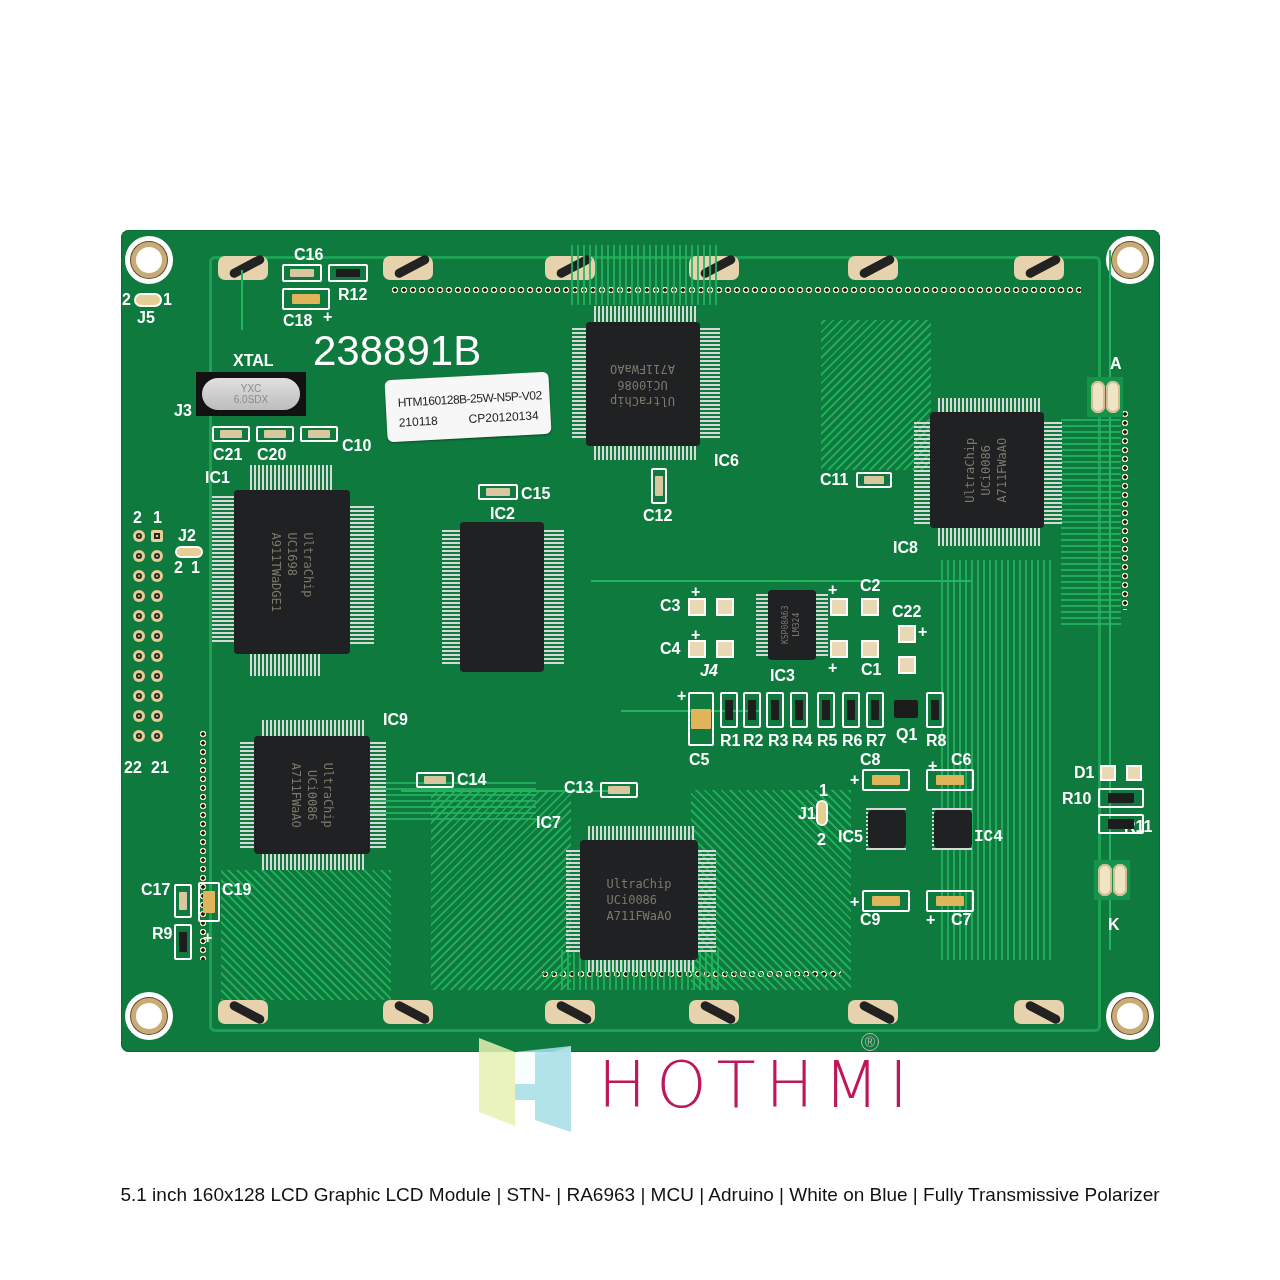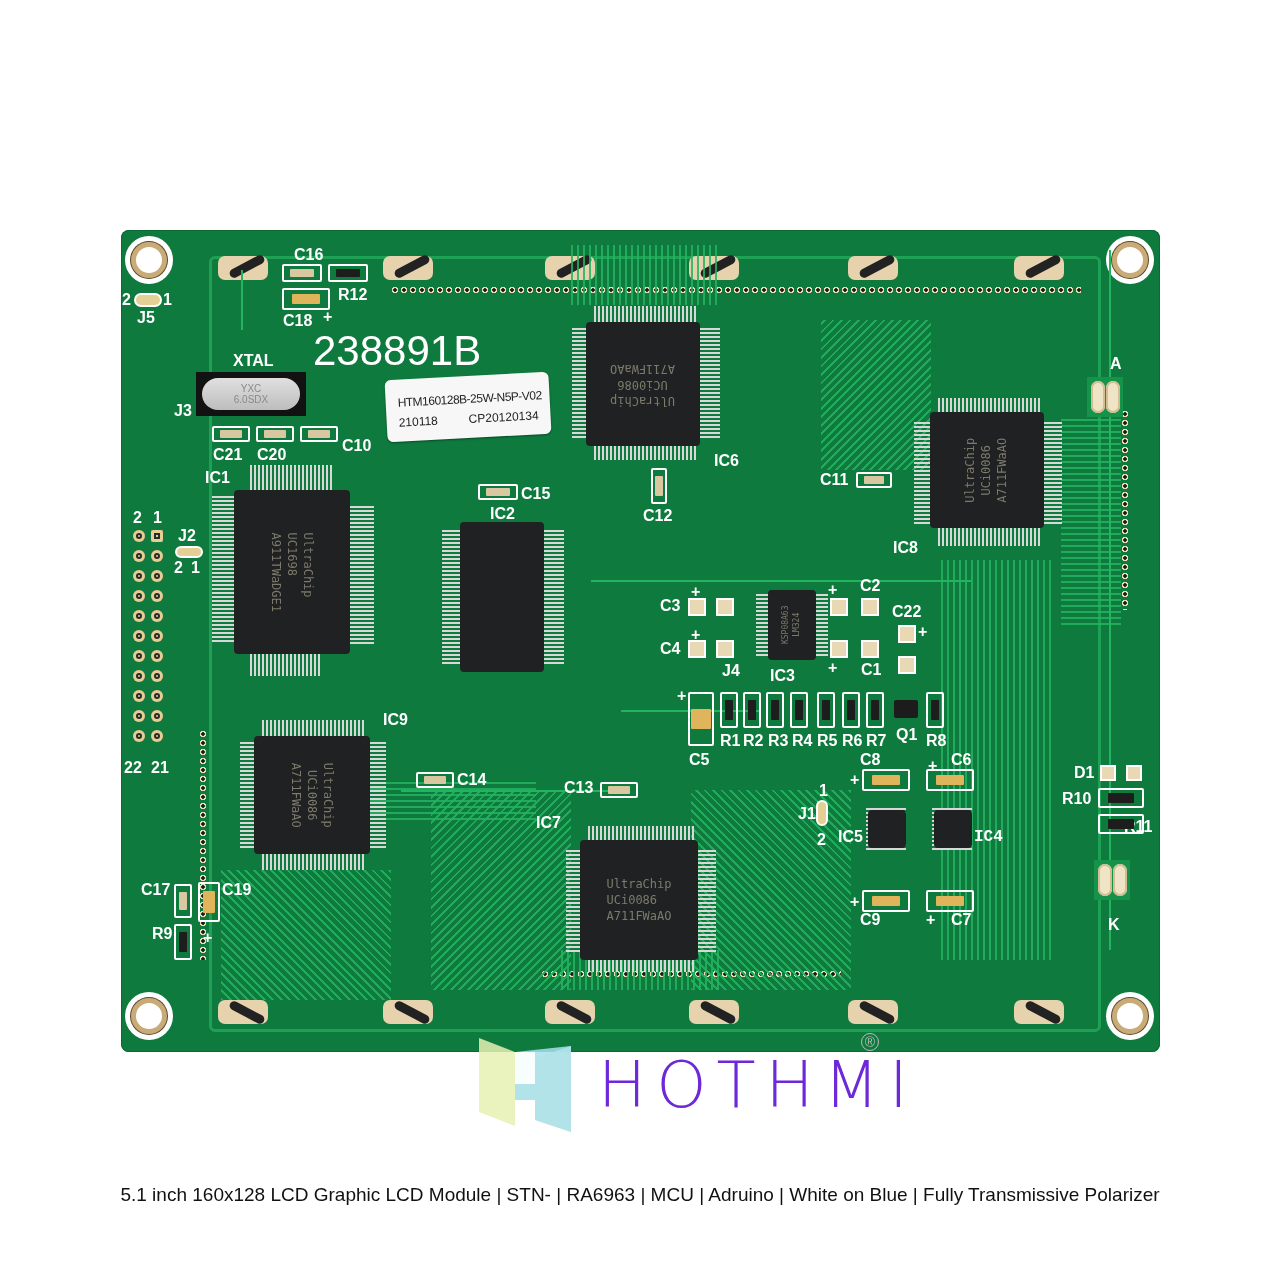--- a/index.html
+++ b/index.html
@@ -85,21 +85,21 @@
     .trace-vs { position: absolute; background: repeating-linear-gradient(90deg, #23b460 0 2px, transparent 2px 6px); opacity: 0.85; }
     .trace-hs { position: absolute; background: repeating-linear-gradient(0deg, #23b460 0 2px, transparent 2px 6px); opacity: 0.85; }
     .via-row { position: absolute; height: 8px; background: radial-gradient(circle at 4px 4px, #1a1a1a 1.5px, #e8dcb7 2px, #e8dcb7 3px, transparent 3.5px) repeat-x; background-size: 9px 8px; }
     .via-col { position: absolute; width: 8px; background: radial-gradient(circle at 4px 4px, #1a1a1a 1.5px, #e8dcb7 2px, #e8dcb7 3px, transparent 3.5px) repeat-y; background-size: 8px 9px; }
     .led-slot { position: absolute; width: 36px; height: 40px; background: #16934a; }
     .led-slot .o { position: absolute; top: 4px; width: 14px; height: 32px; border-radius: 7px; background: #efe4c6; box-shadow: inset 0 0 0 2px #d2be92; }
     .logo {
       left: 473px; top: 1028px; width: 112px; height: 110px;
     }
     .logo-text {
-      left: 598px; top: 1048px; font-size: 64px; color: #6d28d9; letter-spacing: 10px;
+      left: 598px; top: 1048px; font-size: 64px; color: #be185d; letter-spacing: 10px;
       font-family: "DejaVu Sans", sans-serif; font-weight: 200;
     }
     .reg { left: 861px; top: 1033px; font-size: 14px; color: #b9bdb9; border: 1px solid #b9bdb9; border-radius: 50%; width: 16px; height: 16px; display:flex; align-items:center; justify-content:center; }
     .caption {
       left: 0; width: 1280px; top: 1184px; text-align: center; font-size: 19px; color: #111;
       font-family: "Liberation Sans", sans-serif;
     }
   </style>
 </head>
 <body>
@@ -316,21 +316,21 @@
 <div class="pad" style="left:830px;top:640px;width:18px;height:18px;"></div>
 <div class="pad" style="left:861px;top:640px;width:18px;height:18px;"></div>
 <div class="silk" style="left:828px;top:660px;">+</div>
 <div class="silk" style="left:861px;top:662px;">C1</div>
 
 <div class="silk" style="left:892px;top:604px;">C22</div>
 <div class="pad" style="left:898px;top:625px;width:18px;height:18px;"></div>
 <div class="silk" style="left:918px;top:624px;">+</div>
 <div class="pad" style="left:898px;top:656px;width:18px;height:18px;"></div>
 
-<div class="silk" style="left:722px;top:663px;">J4</div>
+<div class="silk" style="left:700px;top:663px;font-style:italic;">J4</div>
 <div class="silk" style="left:677px;top:688px;">+</div>
 <div class="smd" style="left:688px;top:692px;width:26px;height:54px;">
     <div class="part tant" style="top:30%;bottom:30%;left:6%;right:6%;"></div>
   </div>
 <div class="silk" style="left:689px;top:752px;">C5</div>
 
 <div class="smd" style="left:720px;top:692px;width:18px;height:36px;">
     <div class="part res"></div>
   </div>
 <div class="smd" style="left:743px;top:692px;width:18px;height:36px;">

